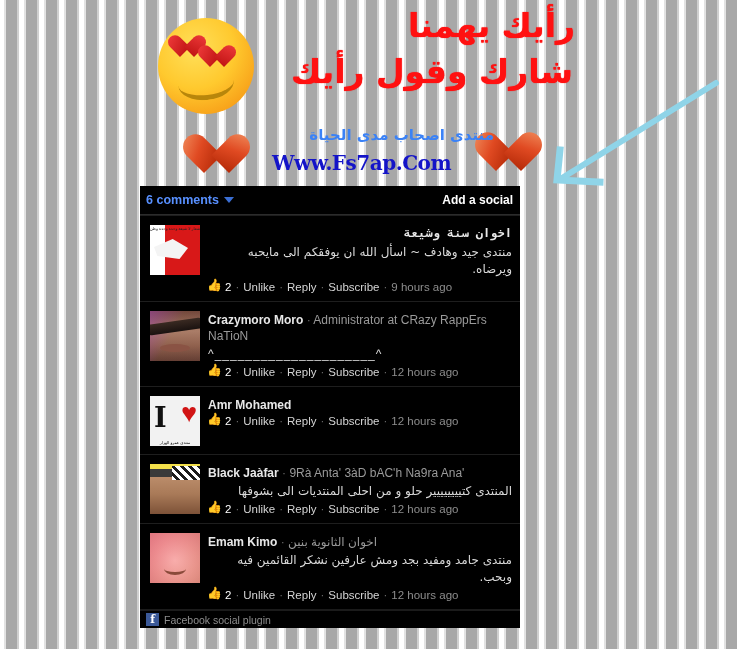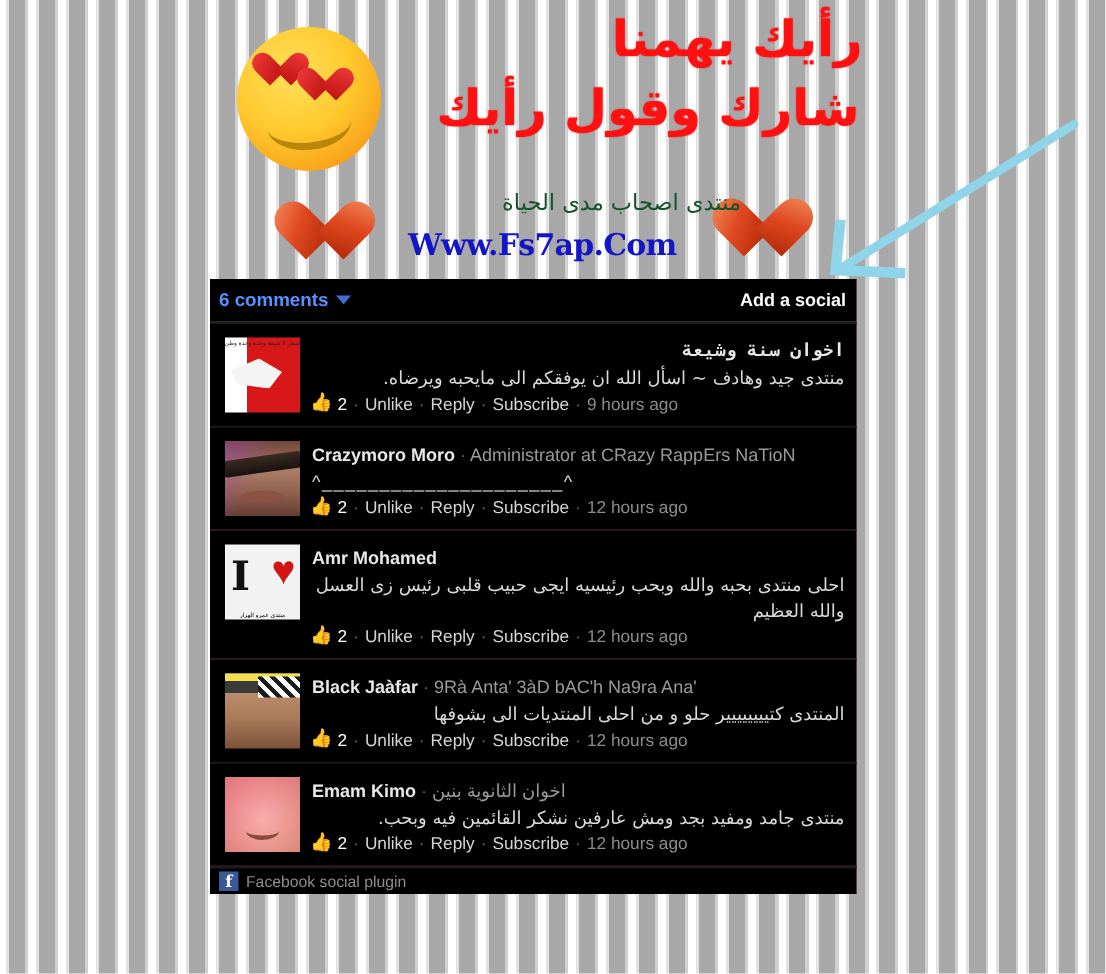--- a/index.html
+++ b/index.html
@@ -97,24 +97,24 @@
     right: 162px; top: 6px;
     font-size: 33px;
   }
   #banner-line2 {
     right: 164px; top: 52px;
     font-size: 33px;
   }
   #banner-sub {
     position: absolute;
     right: 243px; top: 126px;
-    color: #14532d;
+    color: #3b82f6;
     font-family: "DejaVu Sans", sans-serif;
     font-size: 15px;
-    font-weight: normal;
+    font-weight: bold;
     direction: rtl;
     white-space: nowrap;
   }
   #banner-url {
     position: absolute;
     left: 272px; top: 151px;
     color: #1414c8;
     font-family: "DejaVu Serif", serif;
     font-size: 20px;
     font-weight: bold;
@@ -127,22 +127,22 @@
     position: absolute;
     left: 548px; top: 72px;
     width: 180px; height: 120px;
     pointer-events: none;
   }
 
   
   #fb-plugin {
     position: absolute;
     left: 140px; top: 186px;
-    width: 431px;
-    background: #ef4444;
+    width: 380px;
+    background: #3b82f6;
     font-family: "Liberation Sans", sans-serif;
   }
   #plugin-header {
     height: 29px;
     display: flex;
     align-items: center;
     justify-content: space-between;
     padding: 0 7px 0 6px;
     background: #000;
     border-bottom: 1px solid #2b2b2b;
@@ -427,21 +427,20 @@
   </div>
 
   <div class="comment-row">
     <div class="avatar" id="avatar-2">
       <span class="avatar-cap">منتدى عمرو الهزار</span>
     </div>
     <div class="comment-body">
       <div class="comment-namerow">
         <span class="comment-author">Amr Mohamed</span>
       </div>
-      <div class="comment-text">احلى منتدى بحبه والله وبحب رئيسيه ايجى حبيب قلبى رئيس زى العسل والله العظيم</div>
       <div class="comment-actions">
         <span class="thumb-icon"></span>
         <span class="like-count">2</span>
         <span class="comment-sep">·</span>
         <span class="action-link">Unlike</span>
         <span class="comment-sep">·</span>
         <span class="action-link">Reply</span>
         <span class="comment-sep">·</span>
         <span class="action-link">Subscribe</span>
         <span class="comment-sep">·</span>

